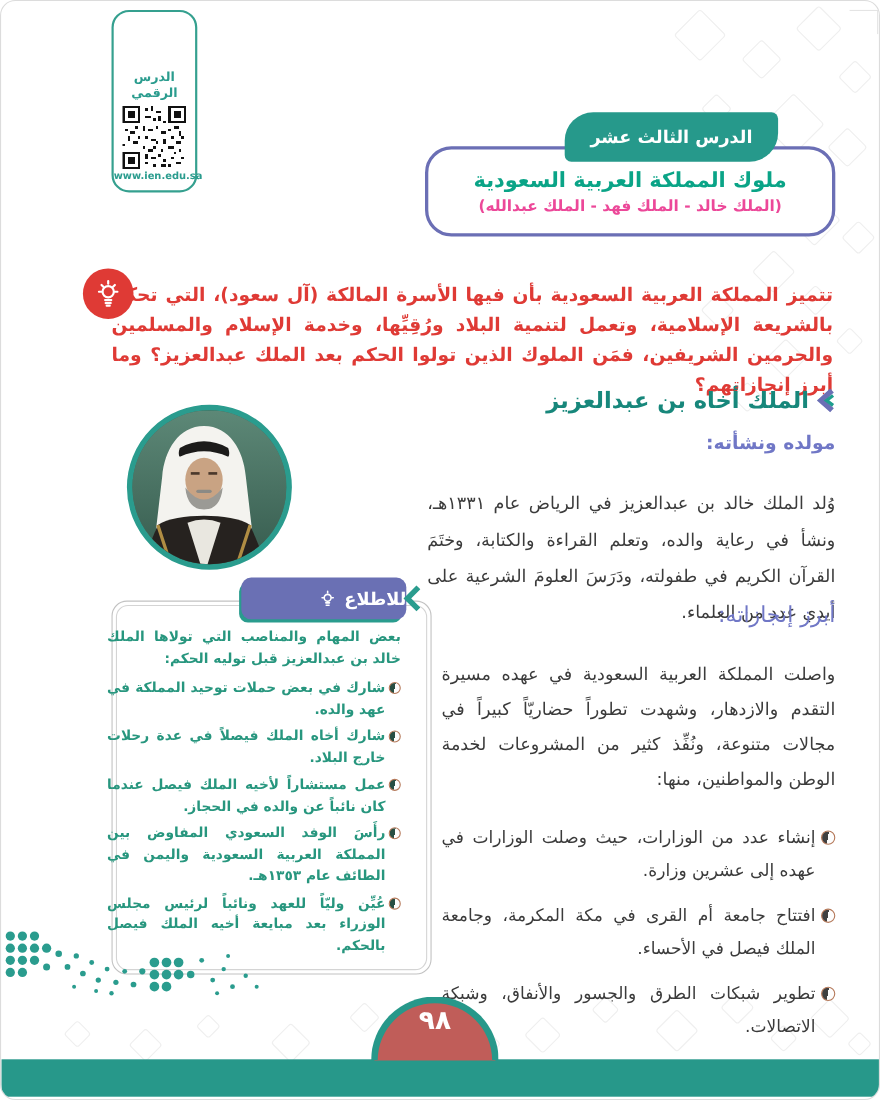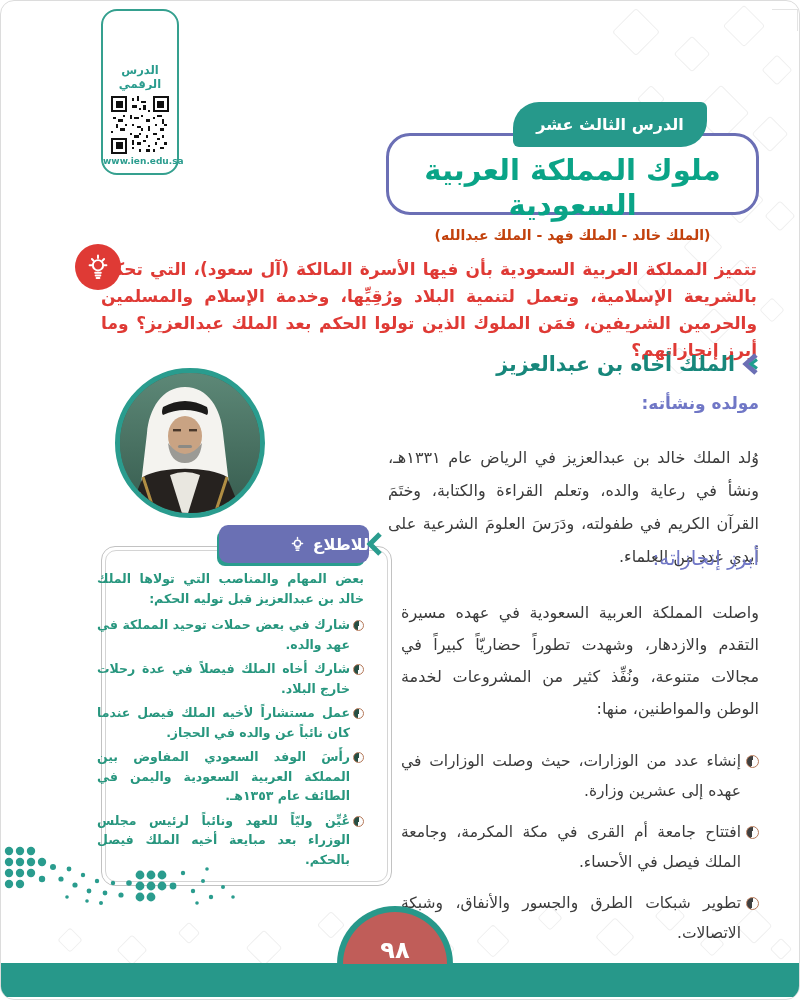--- a/index.html
+++ b/index.html
@@ -17,22 +17,22 @@
   #qr-label{color:#2a9c8e;font-weight:bold;font-size:11.5px;}
   #qr-code{width:58px;height:58px;margin:5px auto 2px;display:block;}
   #qr-url{color:#2a9c8e;font-weight:bold;font-size:9px;direction:ltr;}
 
   
   #lesson-banner{position:absolute;left:512px;top:101px;width:194px;height:45px;background:#26998b;
                  border-radius:26px 6px 26px 6px;color:#fff;font-weight:bold;font-size:16px;
                  display:flex;align-items:center;justify-content:center;z-index:3;}
   #title-box{position:absolute;left:385px;top:132px;width:373px;height:82px;border:3px solid #6b6fb5;
              border-radius:24px;background:#fff;z-index:2;text-align:center;padding-top:17px;}
-  #lesson-title{color:#0aa487;font-weight:bold;font-size:29px;line-height:1.2;}
-  #lesson-subtitle{color:#c2410c;font-weight:bold;font-size:14px;margin-top:4px;}
+  #lesson-title{color:#0aa487;font-weight:bold;font-size:19px;line-height:1.2;}
+  #lesson-subtitle{color:#ec4899;font-weight:bold;font-size:14px;margin-top:4px;}
 
   
   #intro-icon{position:absolute;left:74px;top:243px;width:46px;height:46px;border-radius:50%;
               background:#df3a35;display:flex;align-items:center;justify-content:center;z-index:2;}
   #intro-text{position:absolute;left:100px;top:238px;width:656px;color:#df3a35;font-weight:bold;
               font-size:17px;line-height:27px;text-align:justify;text-align-last:right;}
 
   
   #king-heading{position:absolute;left:385px;top:351px;width:373px;color:#17877b;font-weight:bold;
                 font-size:20.5px;display:flex;align-items:center;gap:7px;}
@@ -68,21 +68,21 @@
   #ach-list li{position:relative;padding-right:18px;margin-bottom:11px;}
   #ach-list li::before{content:"";position:absolute;right:0;top:9px;width:11px;height:11px;border-radius:50%;
             border:1.3px solid #b5795a;background:linear-gradient(100deg,#3f4040 48%,#fdfdfd 48%);}
 
   
   #dots-decoration{position:absolute;left:-4px;top:838px;z-index:5;}
   #bottom-bar{position:absolute;left:0;top:962px;width:800px;height:34px;background:#27988a;}
   #page-number-badge{position:absolute;left:336px;top:905px;width:116px;height:58px;background:#c05d59;
             border:6px solid #27988a;border-bottom:none;border-radius:116px 116px 0 0;
             display:flex;align-items:flex-end;justify-content:center;z-index:2;}
-  #page-number{color:#fff;font-weight:bold;font-size:24px;padding-bottom:0;}
+  #page-number{color:#fff;font-weight:bold;font-size:24px;padding-bottom:23px;}
   #corner-mark{position:absolute;left:771px;top:8px;width:26px;height:22px;border-right:1px solid #e4e4e4;border-top:1px solid #e4e4e4;}
 </style>
 </head>
 <body>
 
 <div id="page">
 
   <div>
     <div class="wm" style="left:618px;top:14px;width:34px;height:34px;"></div>
     <div class="wm" style="left:678px;top:40px;width:26px;height:26px;"></div>

